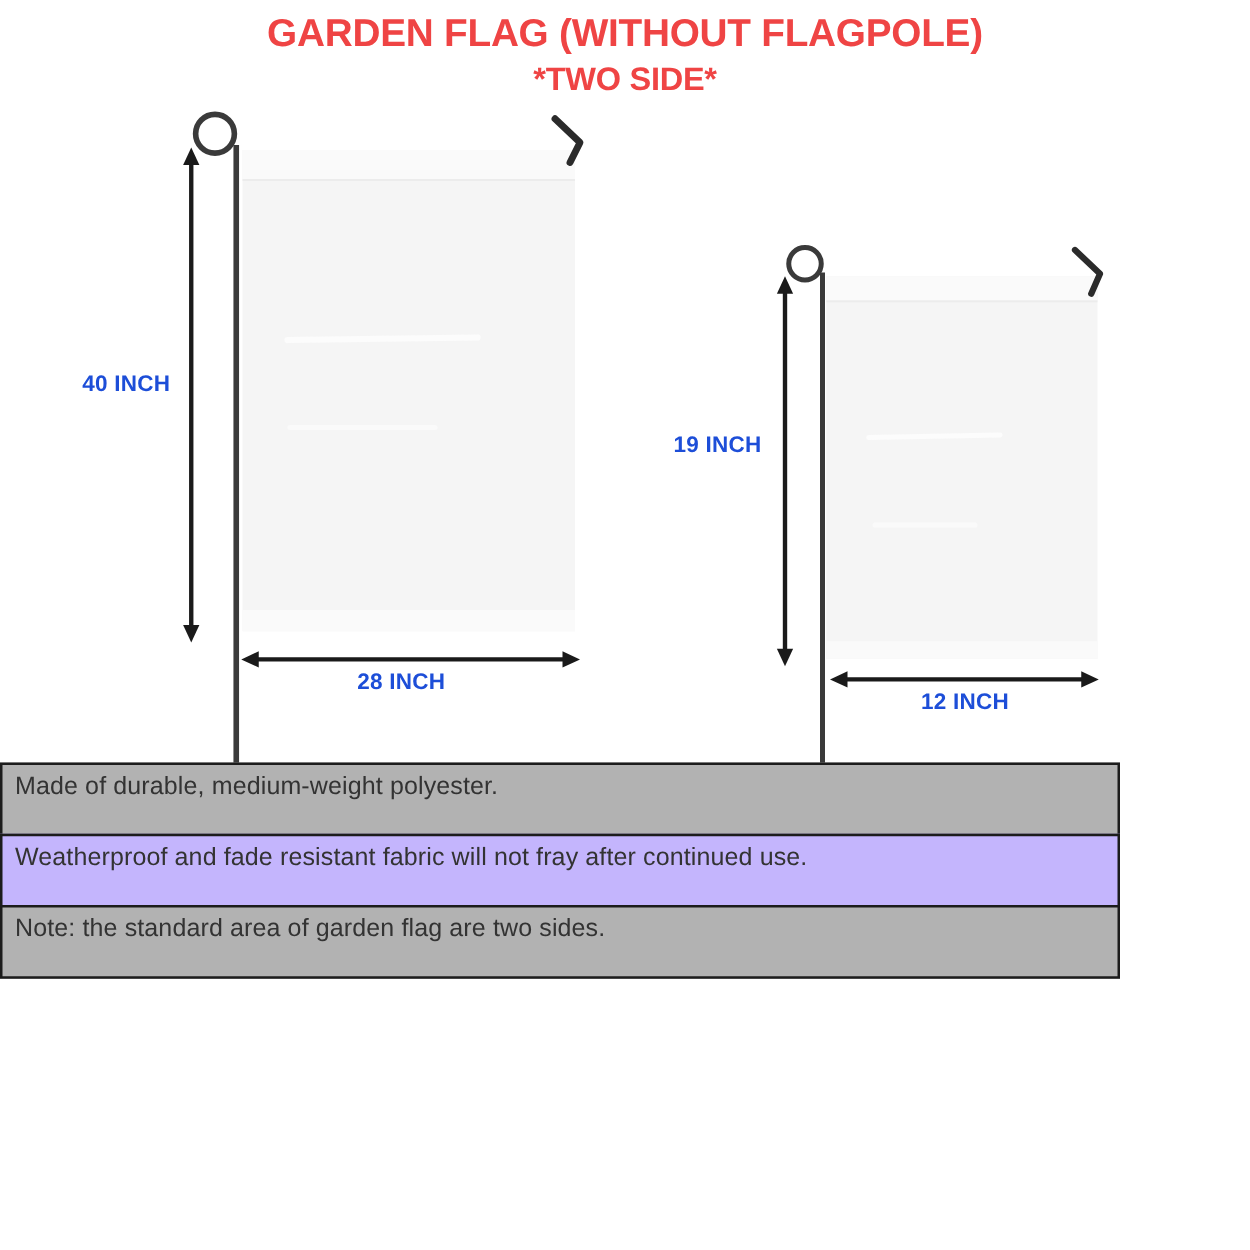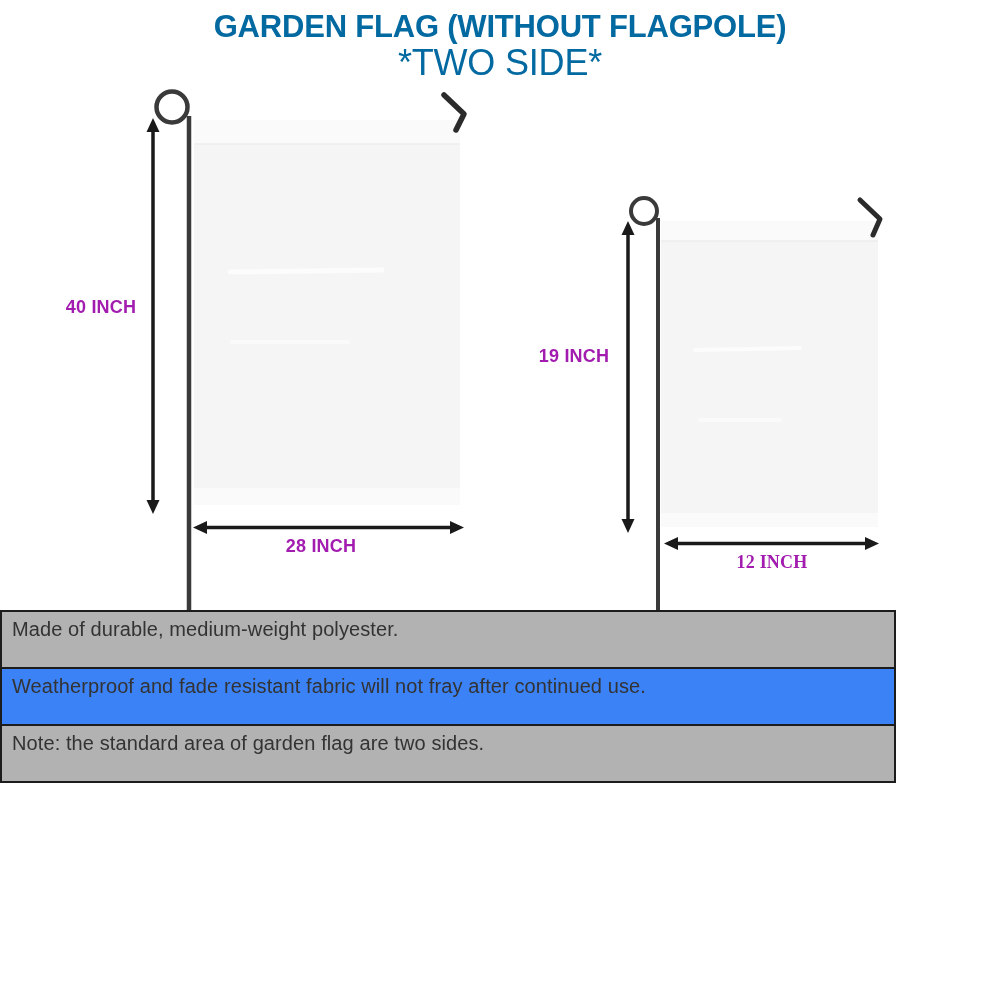--- a/index.html
+++ b/index.html
@@ -6,42 +6,42 @@
   html,body { background:#ffffff; }
   .stage {
     position:relative;
     width:1000px; height:1000px;
     background:#ffffff;
     overflow:hidden;
     font-family:"Liberation Sans", sans-serif;
   }
   .title-block {
     position:absolute; top:8px; left:0; width:1000px;
-    text-align:center; color:#0369a1;
+    text-align:center; color:#ef4444;
   }
   .title-line1 {
     font-size:31px; font-weight:700; letter-spacing:-0.2px; line-height:37px;
   }
   .title-line2 {
-    font-size:36px; font-weight:400; letter-spacing:-0.2px; line-height:36px;
+    font-size:26px; font-weight:700; letter-spacing:-0.2px; line-height:36px;
   }
   .diagram-svg { position:absolute; top:0; left:0; }
   .dim-label {
     position:absolute;
     transform:translate(-50%,-50%);
-    font-size:18px; font-weight:700; color:#a21caf;
+    font-size:18px; font-weight:700; color:#1d4ed8;
     white-space:nowrap; letter-spacing:0.2px;
   }
   .notes-panel {
     position:absolute; top:610px; left:0; width:896px;
   }
   .note-row {
     width:100%; height:59px;
     border:2px solid #1c1c1c;
-    background:#3b82f6;
+    background:#c4b5fd;
     padding:6px 0 0 10px;
     font-size:20px; color:#333333;
     letter-spacing:0.1px;
   }
   .note-row + .note-row { margin-top:-2px; }
   .note-row.gray { background:#b2b2b2; }
 </style>
 </head>
 <body>
 
@@ -105,21 +105,21 @@
         <line x1="677" y1="543.5" x2="866" y2="543.5" stroke="#1a1a1a" stroke-width="3.5"></line>
         <polygon points="664,543.5 678,537 678,550" fill="#1a1a1a"></polygon>
         <polygon points="879,543.5 865,537 865,550" fill="#1a1a1a"></polygon>
       </g>
     </g>
   </svg>
 
   <div class="dim-label" style="left:101px; top:307px;">40 INCH</div>
   <div class="dim-label" style="left:321px; top:546px;">28 INCH</div>
   <div class="dim-label" style="left:574px; top:356px;">19 INCH</div>
-  <div class="dim-label" style="left:772px; top:562px;font-family:Liberation Serif, serif;">12 INCH</div>
+  <div class="dim-label" style="left:772px; top:562px;">12 INCH</div>
 
   <div class="notes-panel">
     <div class="note-row gray">
       <span>Made of durable, medium-weight polyester.</span>
     </div>
     <div class="note-row">
       <span>Weatherproof and fade resistant fabric will not fray after continued use.</span>
     </div>
     <div class="note-row gray">
       <span>Note: the standard area of garden flag are two sides.</span>

